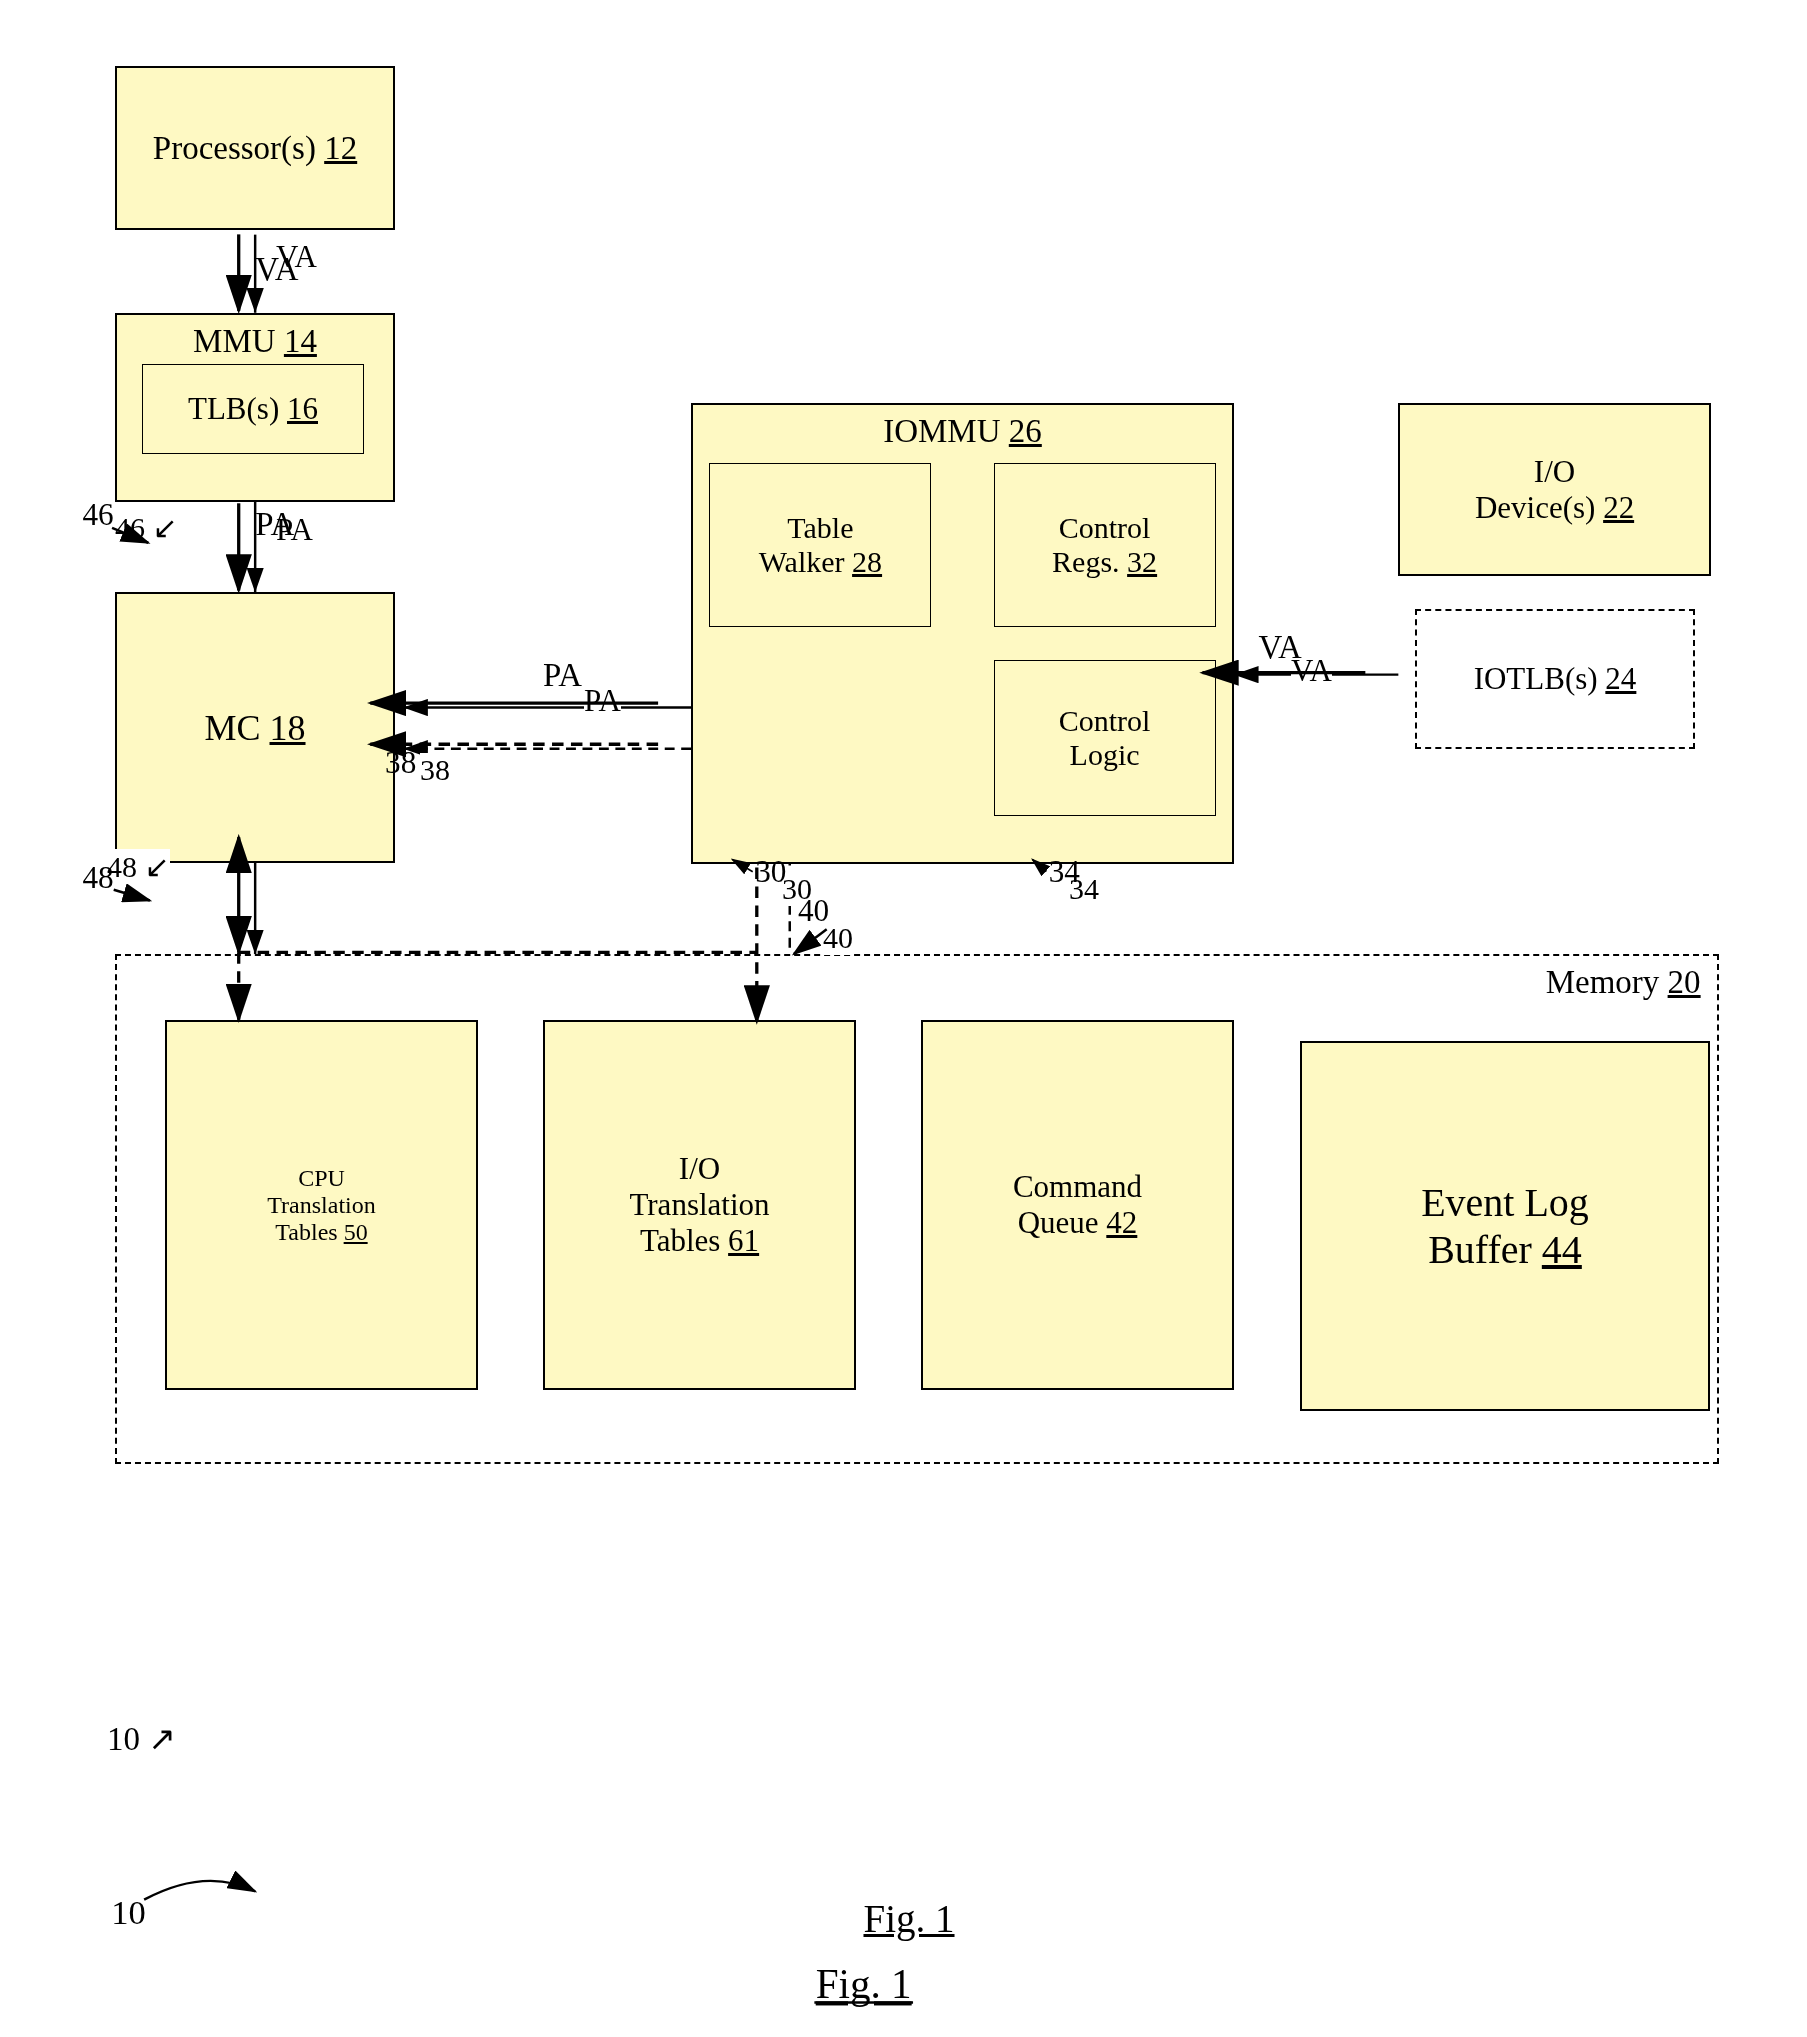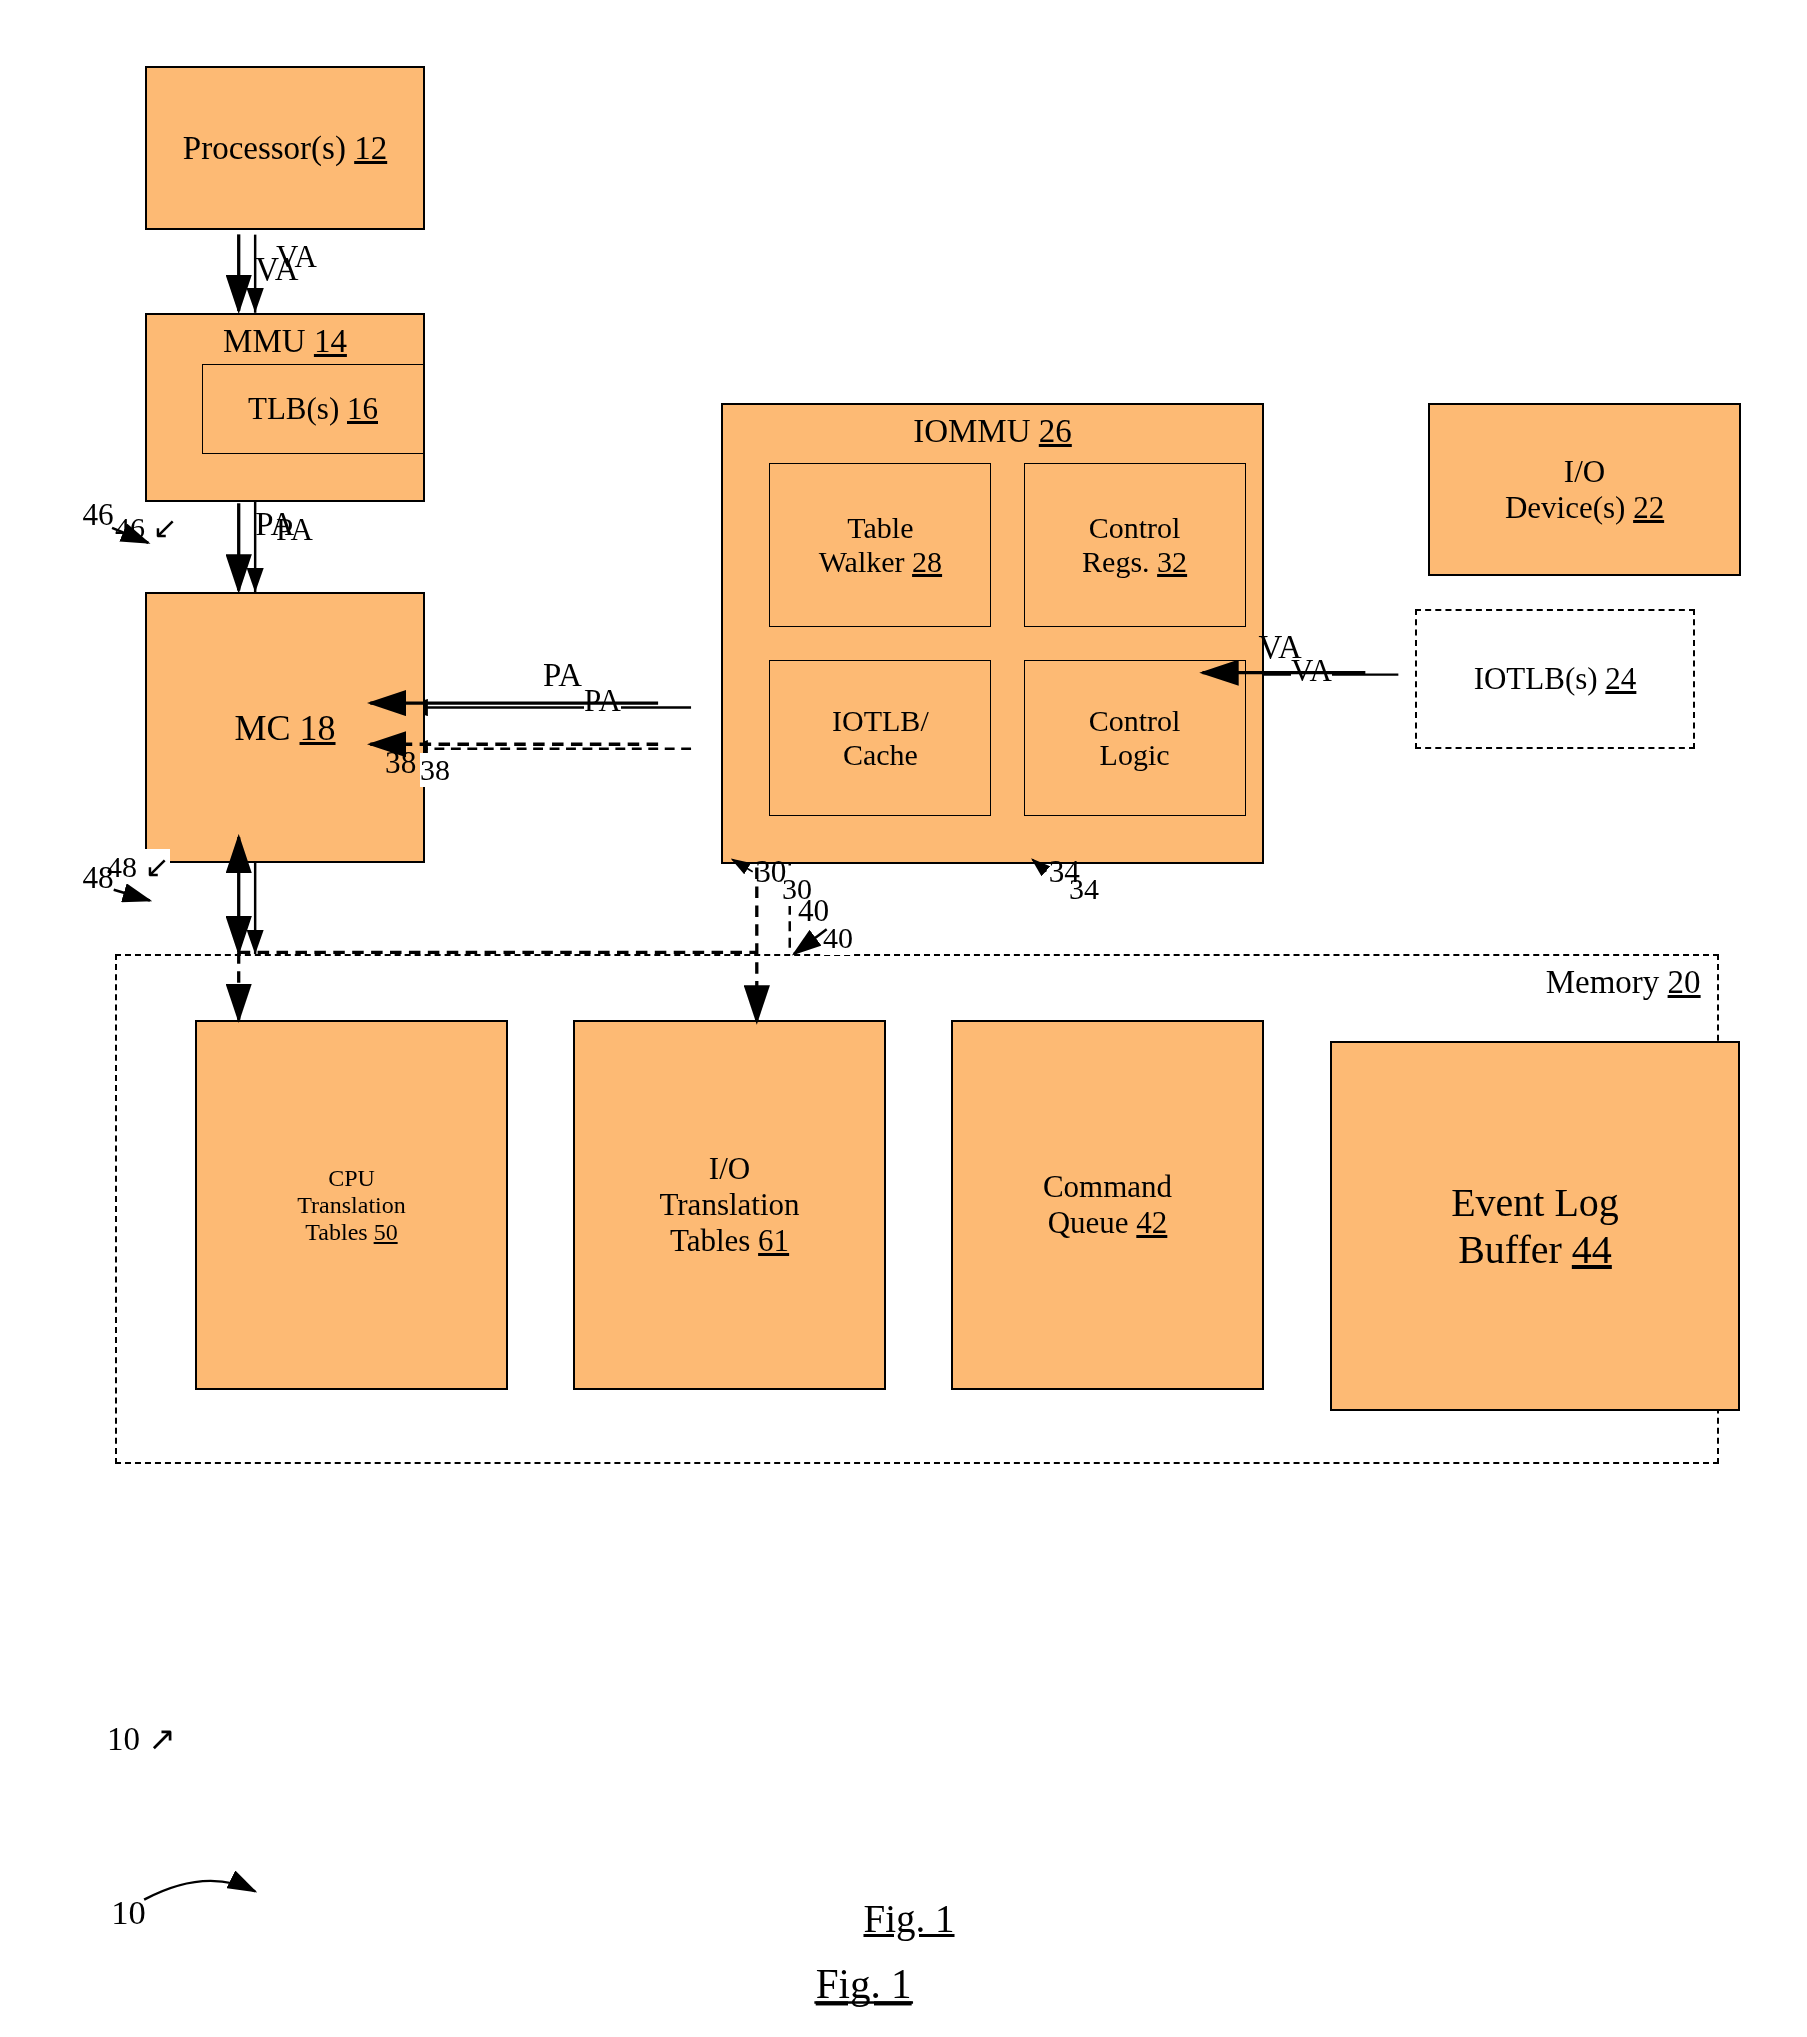--- a/index.html
+++ b/index.html
@@ -17,27 +17,26 @@
       top: 33px;
       left: 66px;
       width: 1686px;
       height: 1933px;
     }
 
     
     .box {
       position: absolute;
       border: 2.5px solid #000;
-      background: #fdba74;
+      background: #fef9c3;
       display: flex;
       align-items: center;
       justify-content: center;
       text-align: center;
       font-size: 31px;
-      margin-left: 30px;
     }
 
     .box-dashed {
       position: absolute;
       border: 2.5px dashed #000;
       background: #fff;
       display: flex;
       align-items: center;
       justify-content: center;
       text-align: center;
@@ -148,23 +147,20 @@
     </div>
 
     <div class="box" style="position:absolute; left:16.4px; top:58px; width:222px; height:164px; font-size:30px; border-width:1.6px;">
       <span>Table<br>Walker <span class="underline">28</span></span>
     </div>
 
     <div class="box" style="position:absolute; right:16.4px; top:58px; width:222px; height:164px; font-size:30px; border-width:1.6px;">
       <span>Control<br>Regs. <span class="underline">32</span></span>
     </div>
 
-    <div class="box" style="position:absolute; left:16.4px; top:255px; width:222px; height:156px; font-size:30px; border-width:1.6px;">
-      <span>IOTLB/<br>Cache</span>
-    </div>
 
     <div class="box" style="position:absolute; right:16.4px; top:255px; width:222px; height:156px; font-size:30px; border-width:1.6px;">
       <span>Control<br>Logic</span>
     </div>
   </div>
 
   <div class="label" style="left:716px; top:839px; font-size:30px;">30</div>
   <div class="label" style="left:1003px; top:839px; font-size:30px;">34</div>
 
   <div class="label" style="left:518px; top:650px;">PA</div>

